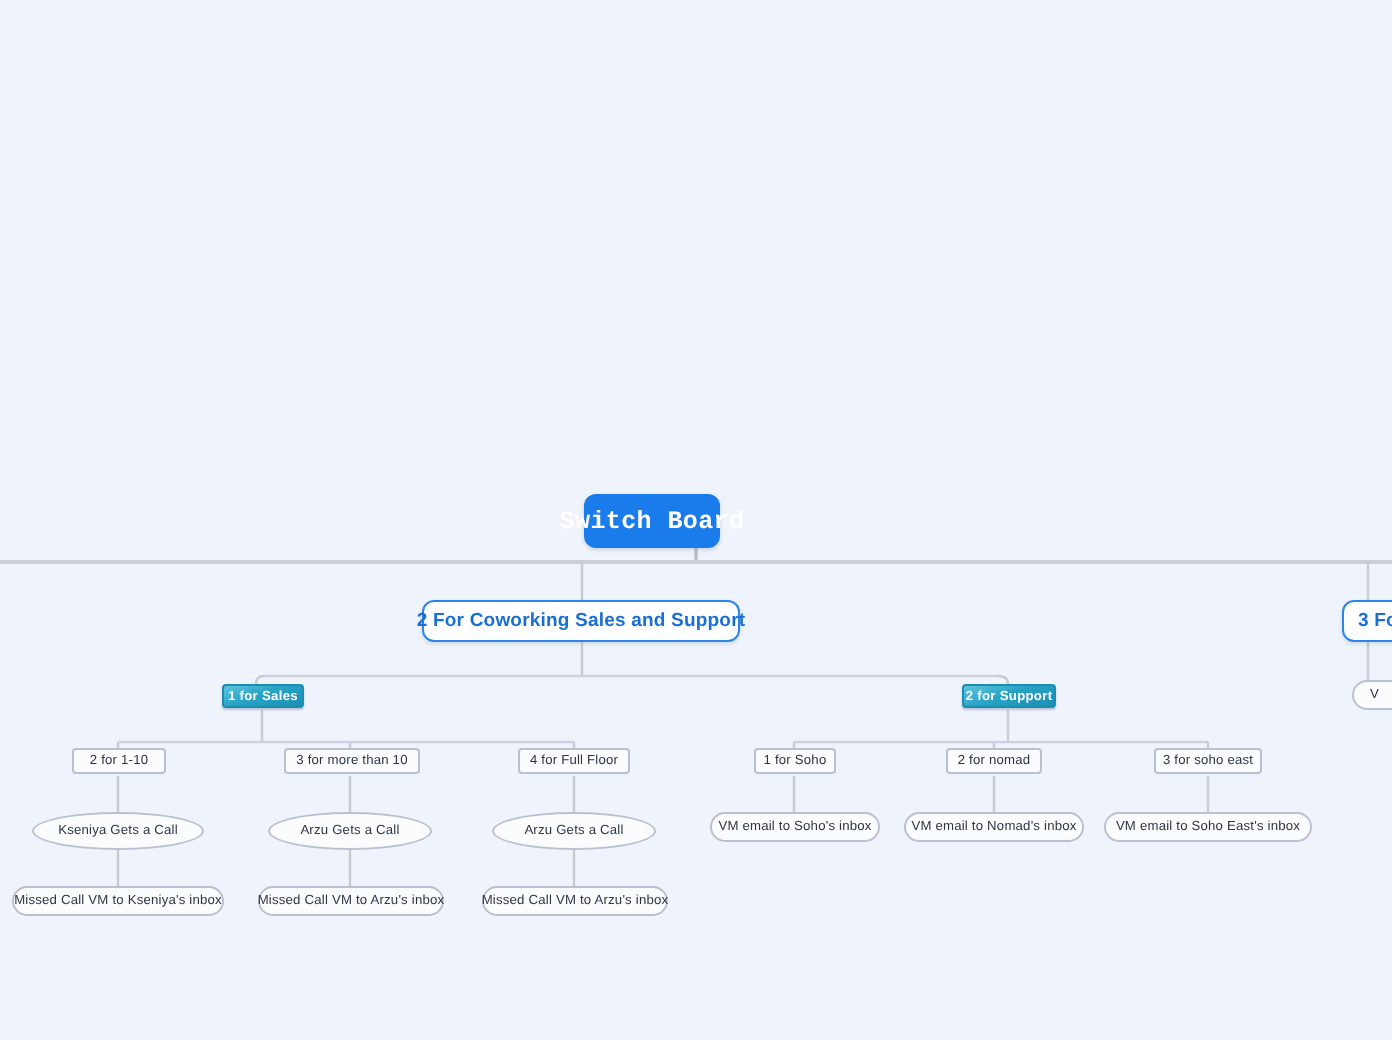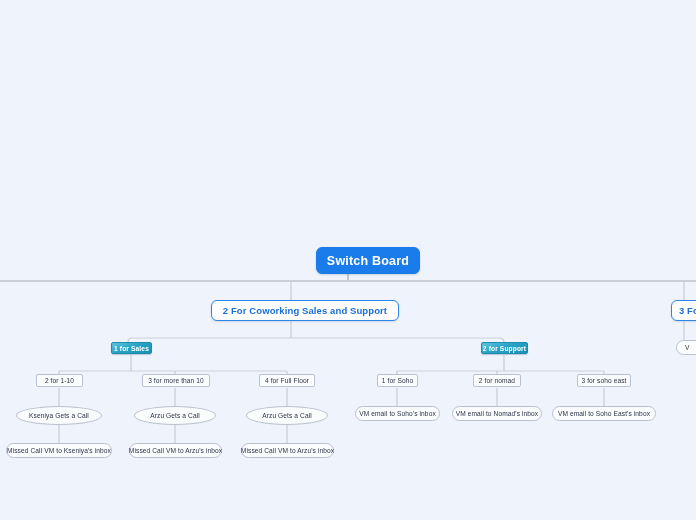--- a/index.html
+++ b/index.html
@@ -125,25 +125,25 @@
       <path d="M504,364 L504,371"></path>
 
       <path d="M397,388 L397,406"></path>
       <path d="M497,388 L497,406"></path>
       <path d="M604,388 L604,406"></path>
 
       <path d="M684,321 L684,340"></path>
     </g>
   </svg>
 
-  <div class="node n-root" style="left:316px;top:247px;width:104px;height:27px;">
+  <div class="node n-root" style="left:292px;top:247px;width:68px;height:27px;font-family:Liberation Mono, monospace;">
     <span>Switch Board</span>
   </div>
 
-  <div class="node n-l1" style="left:211px;top:300px;width:188px;height:21px;">
+  <div class="node n-l1" style="left:211px;top:300px;width:159px;height:21px;">
     <span>2 For Coworking Sales and Support</span>
   </div>
 
   <div class="node n-l1 n-clip" style="left:671px;top:300px;width:44px;height:21px;justify-content:flex-start;padding-left:7px;">
     <span>3 For</span>
   </div>
 
   <div class="node n-badge" style="left:111px;top:342px;width:41px;height:12px;">
     <span>1 for Sales</span>
   </div>

